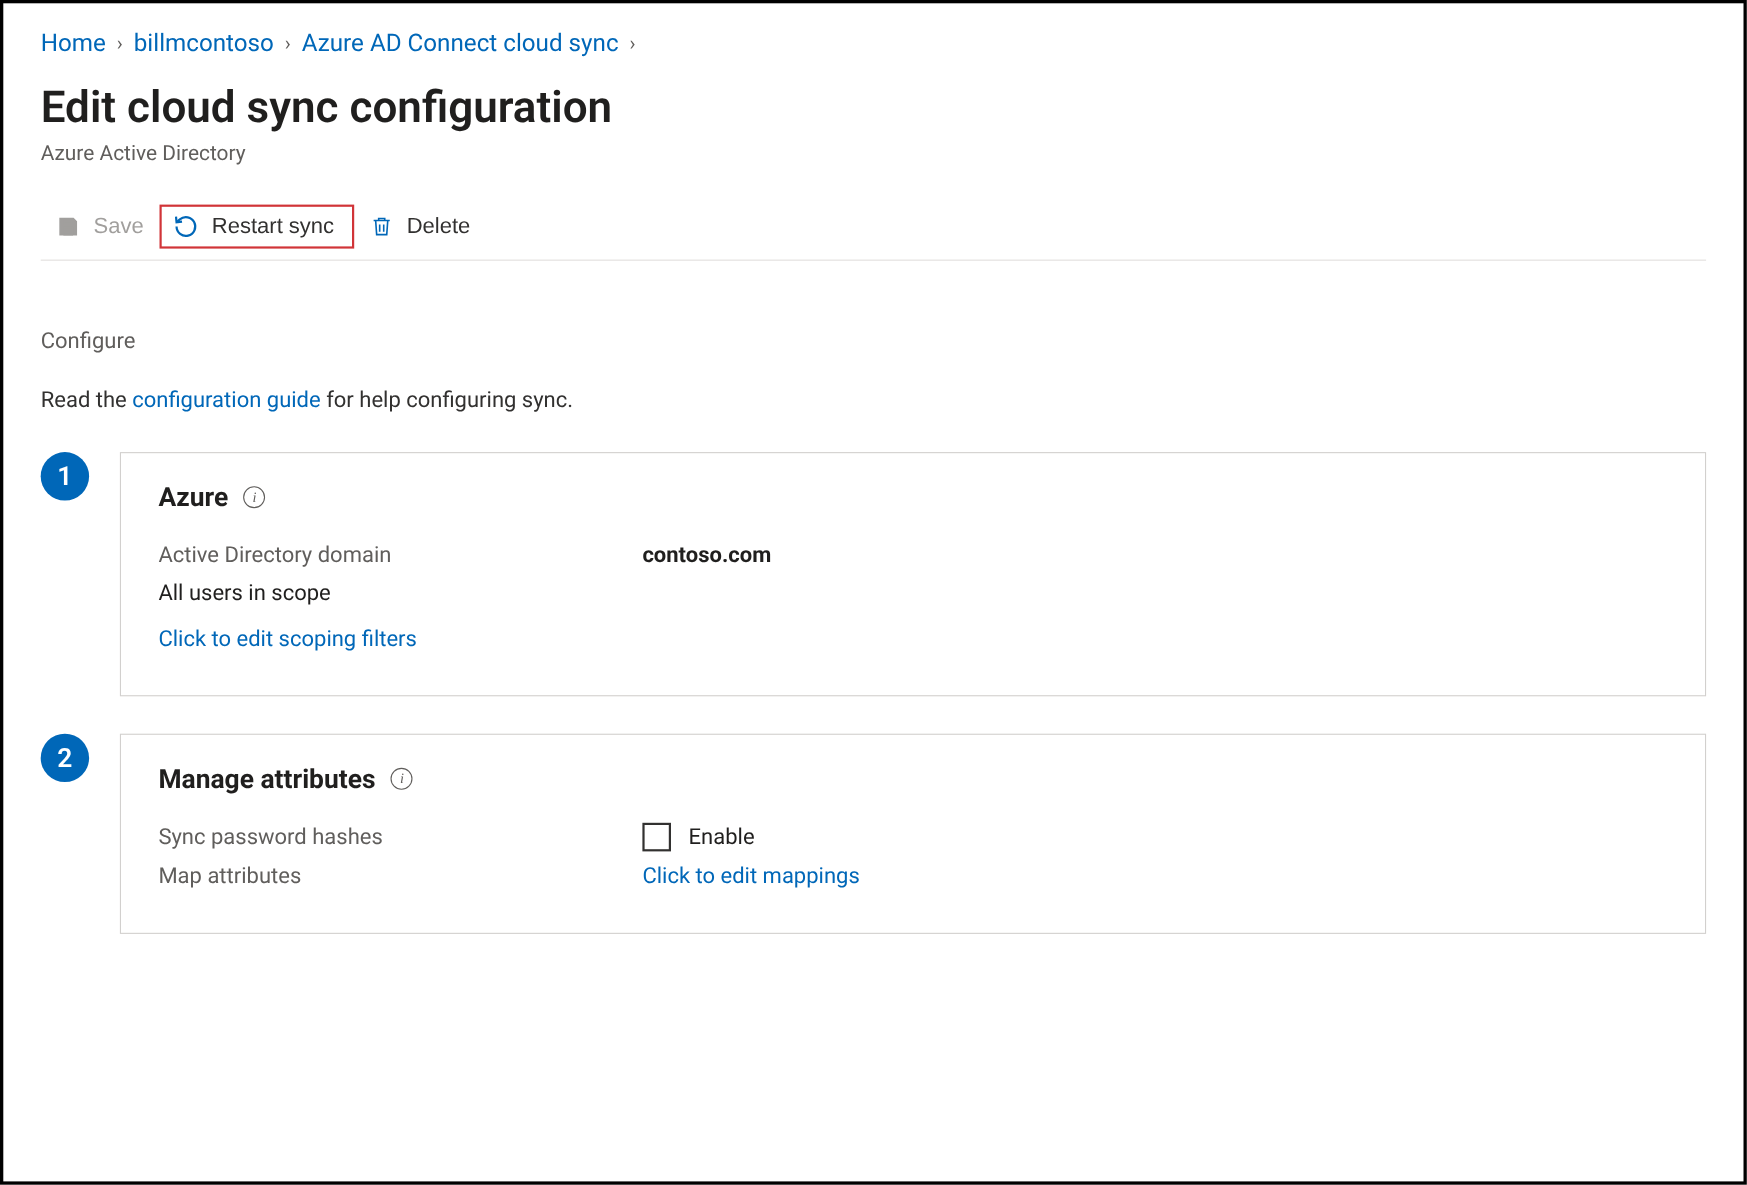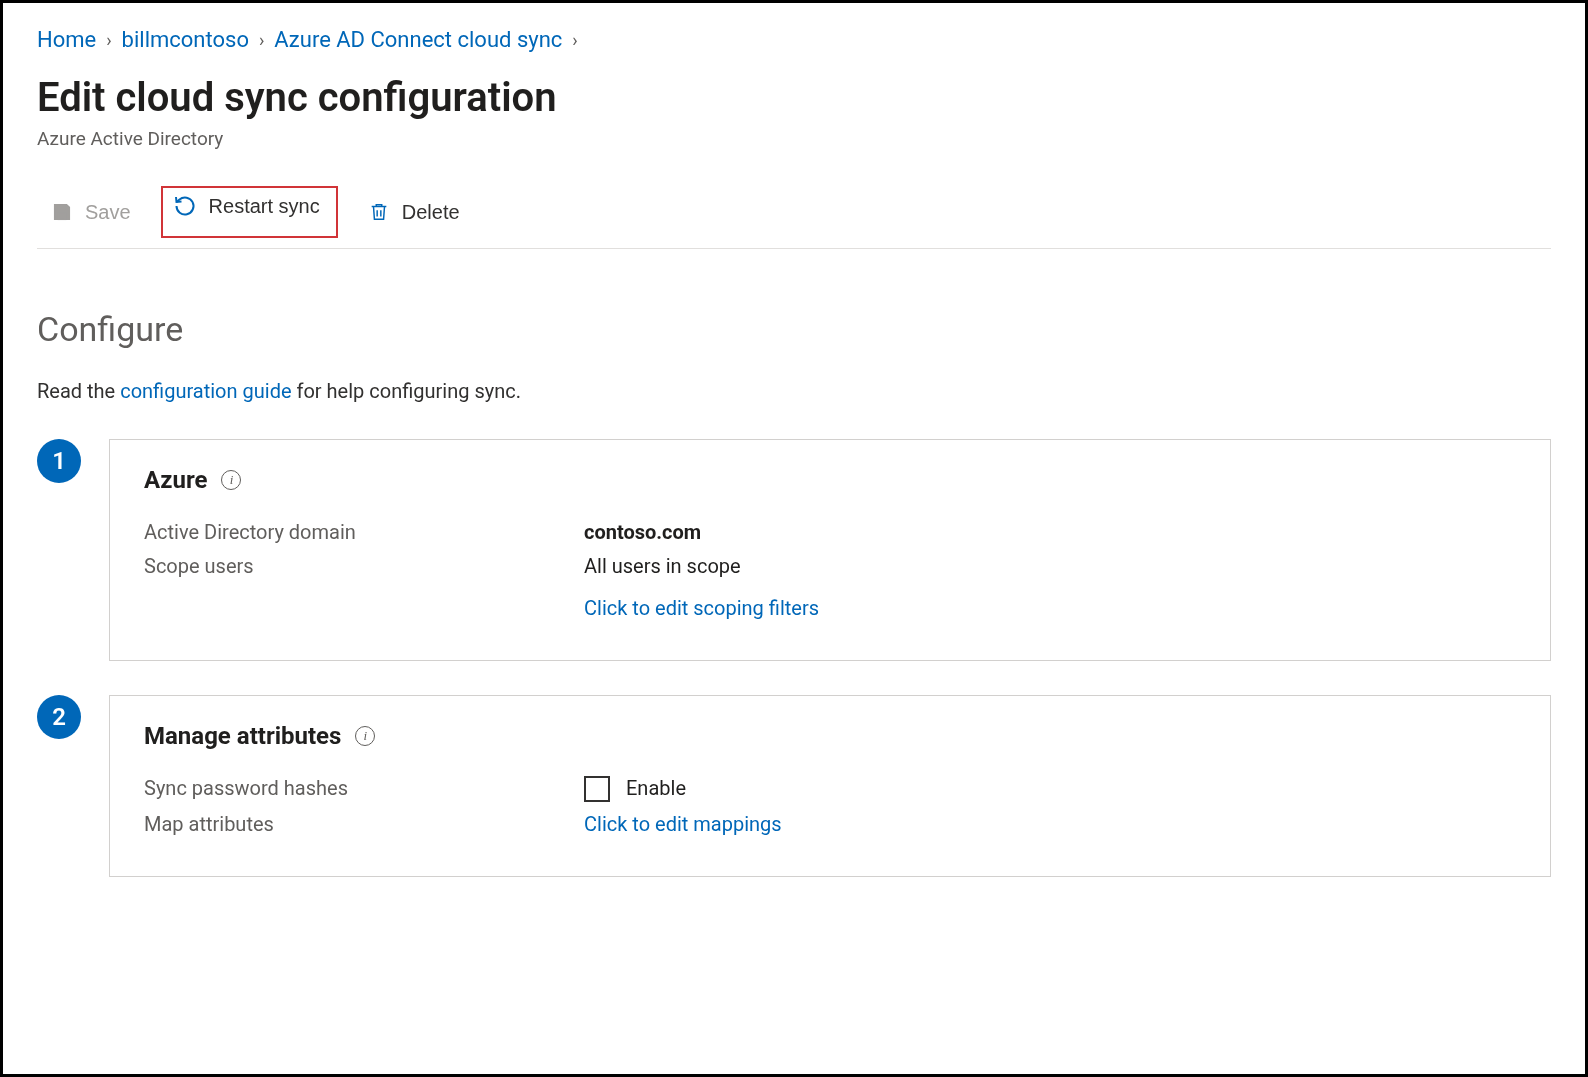--- a/index.html
+++ b/index.html
@@ -34,47 +34,47 @@
   }
   .page-subtitle {
     font-size: 19px;
     color: #605e5c;
     margin-bottom: 36px;
   }
   
   .toolbar {
     display: flex;
     align-items: center;
-    gap: 16px;
+    gap: 0;
     padding-bottom: 10px;
     border-bottom: 1px solid #e1dfdd;
     margin-bottom: 60px;
   }
   .toolbar-btn {
     display: inline-flex;
     align-items: center;
     gap: 12px;
     padding: 8px 14px;
     font-size: 20px;
     color: #323130;
     background: transparent;
     border: none;
     cursor: pointer;
   }
   .toolbar-btn.disabled { color: #a19f9d; cursor: default; }
   .toolbar-btn.disabled svg { stroke:#a19f9d; fill:#a19f9d; }
   .toolbar-btn.highlighted {
     border: 2px solid #d13438;
-    padding: 6px 16px 18px 10px;
+    padding: 6px 16px 6px 10px;
     align-items: center;
   }
   .toolbar-btn svg { flex-shrink:0; }
   
   .section-heading {
-    font-size: 34px;
+    font-size: 20px;
     font-weight: 400;
     color: #605e5c;
     margin-bottom: 30px;
   }
   .intro-text {
     font-size: 20px;
     color: #323130;
     margin-bottom: 36px;
   }
   .intro-text a { color: #0067b8; text-decoration: none; cursor:pointer; }
@@ -208,21 +208,20 @@
       <div class="step-badge">1</div>
       <div class="step-card">
         <div class="card-title-row">
           <span class="card-title">Azure</span>
           <span class="info-icon">i</span>
         </div>
         <div class="kv-grid">
           <div class="kv-label">Active Directory domain</div>
           <div class="kv-val bold">contoso.com</div>
 
-          <div class="kv-label">Scope users</div>
           <div class="kv-val">
             <div>All users in scope</div>
             <div class="sub"><a class="link">Click to edit scoping filters</a></div>
           </div>
         </div>
       </div>
     </div>
 
     <div class="step">
       <div class="step-badge">2</div>

